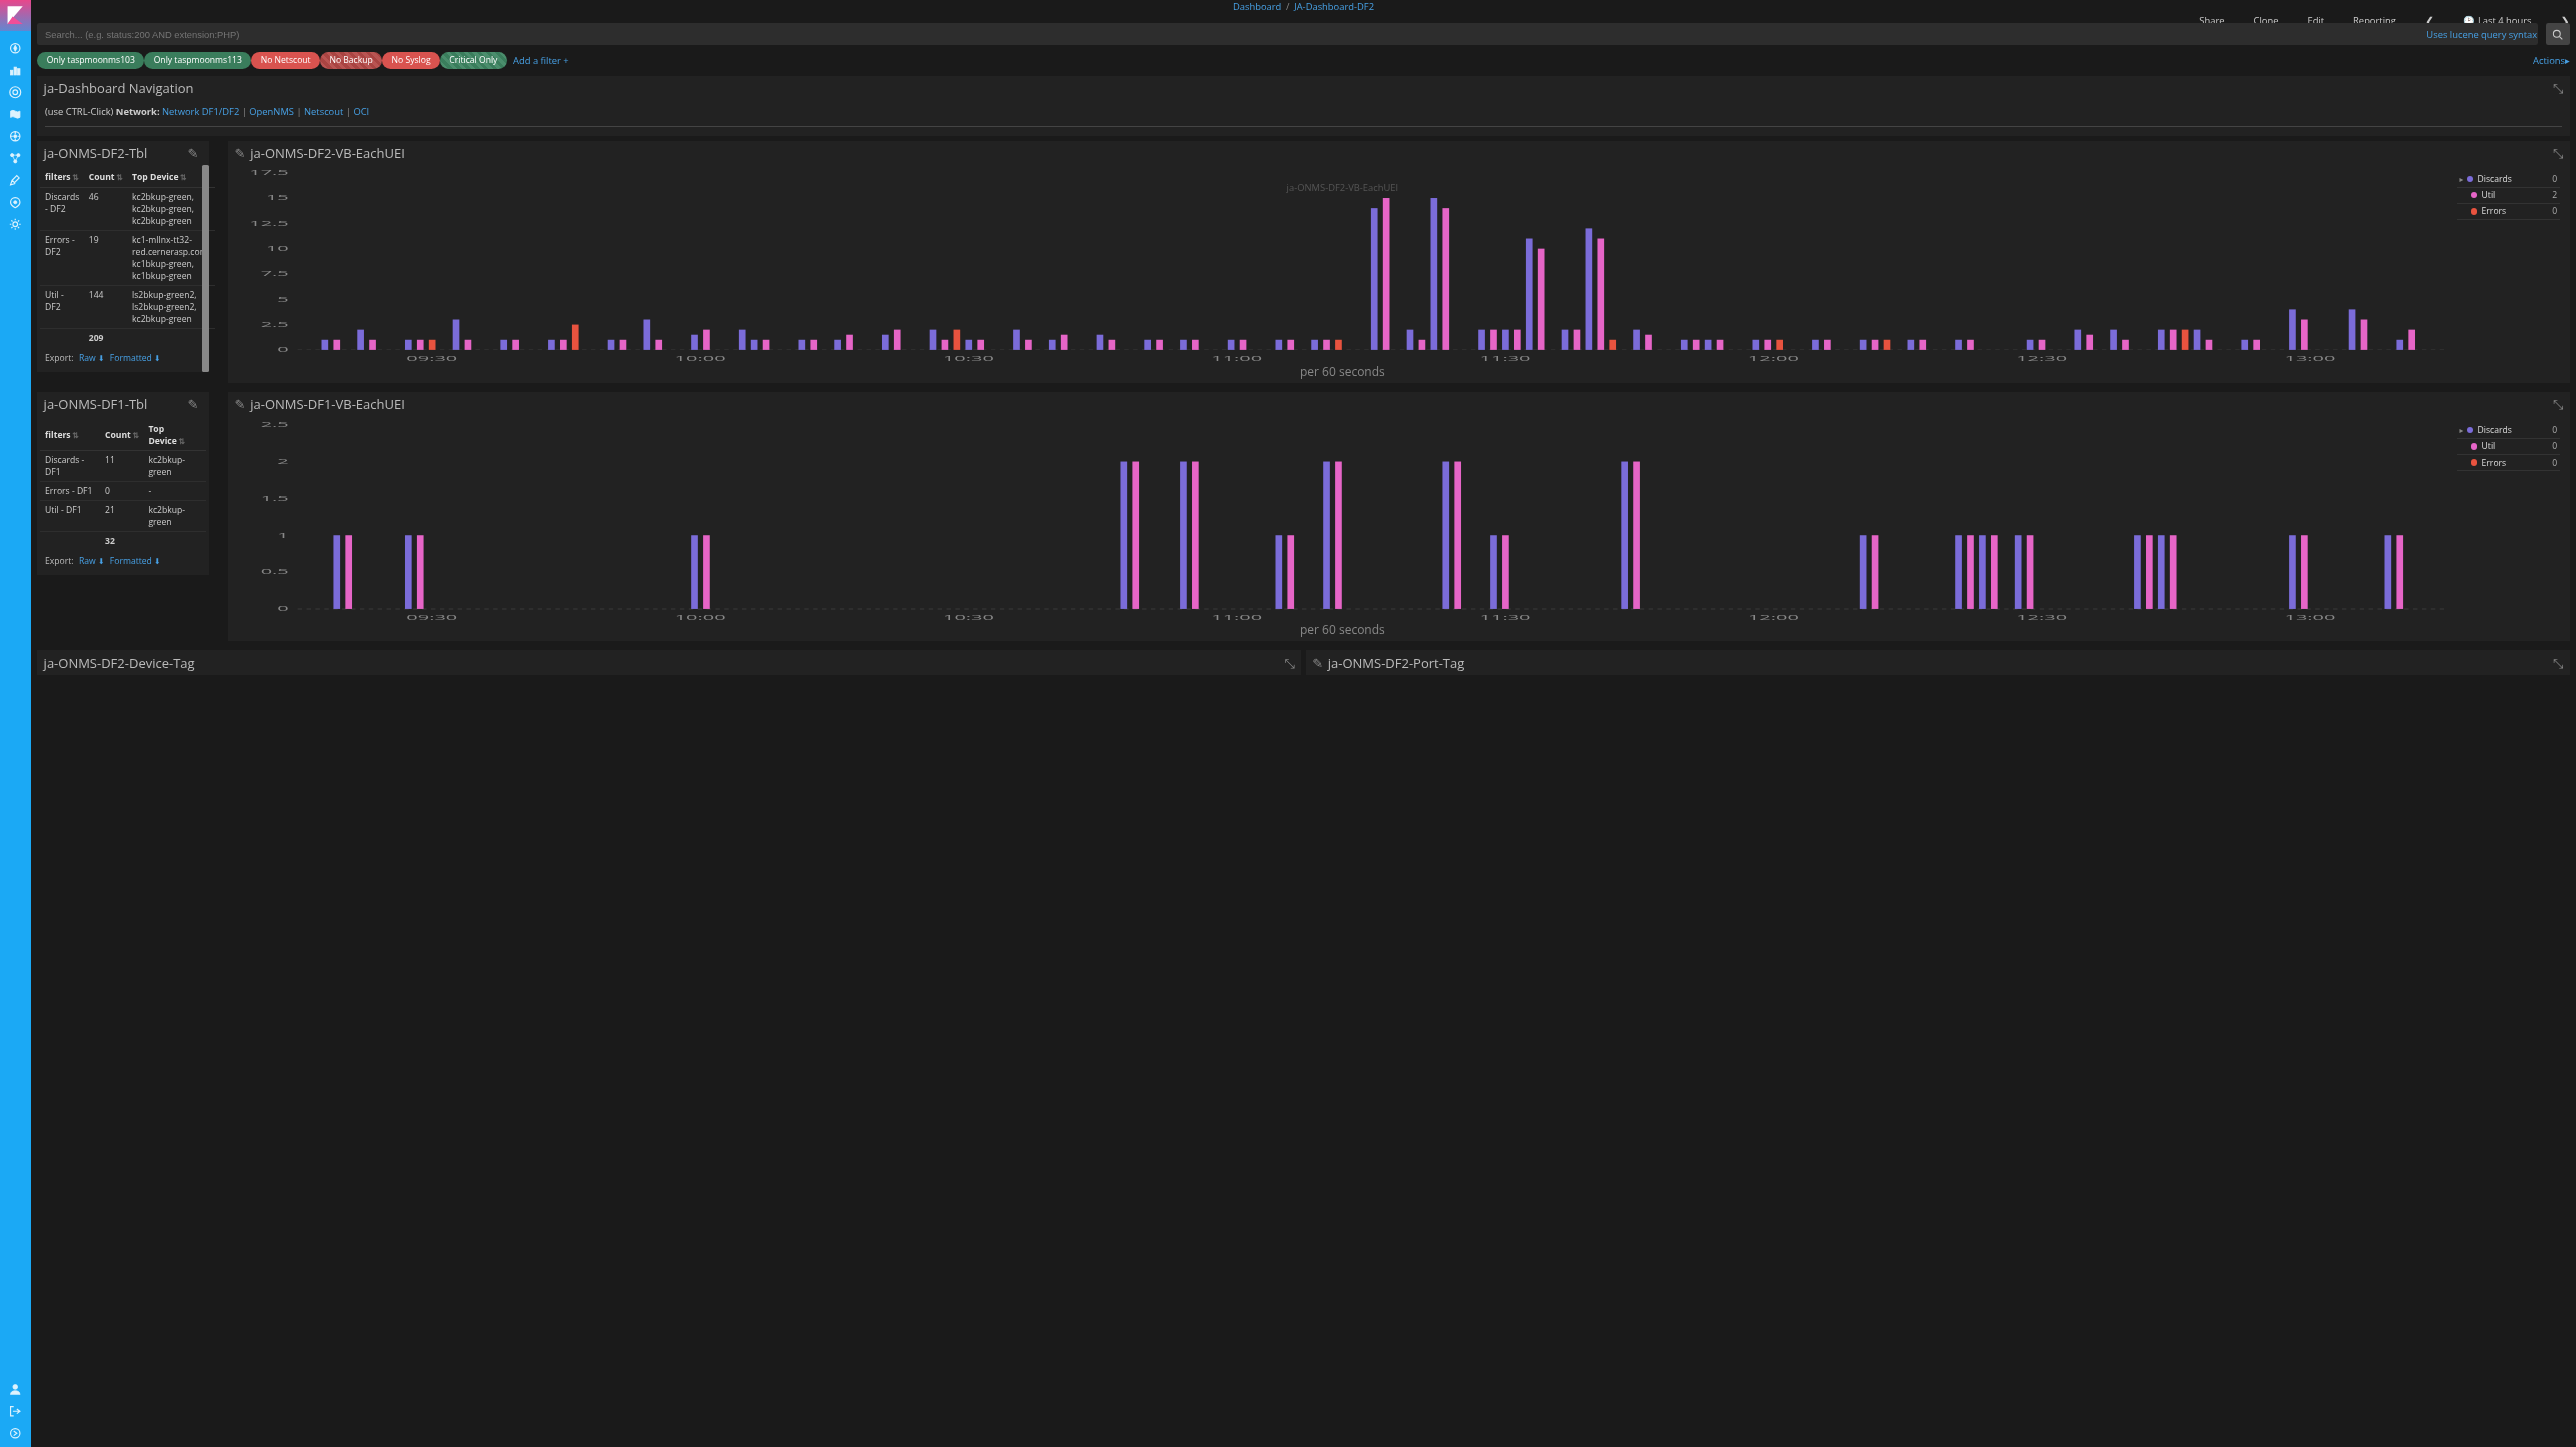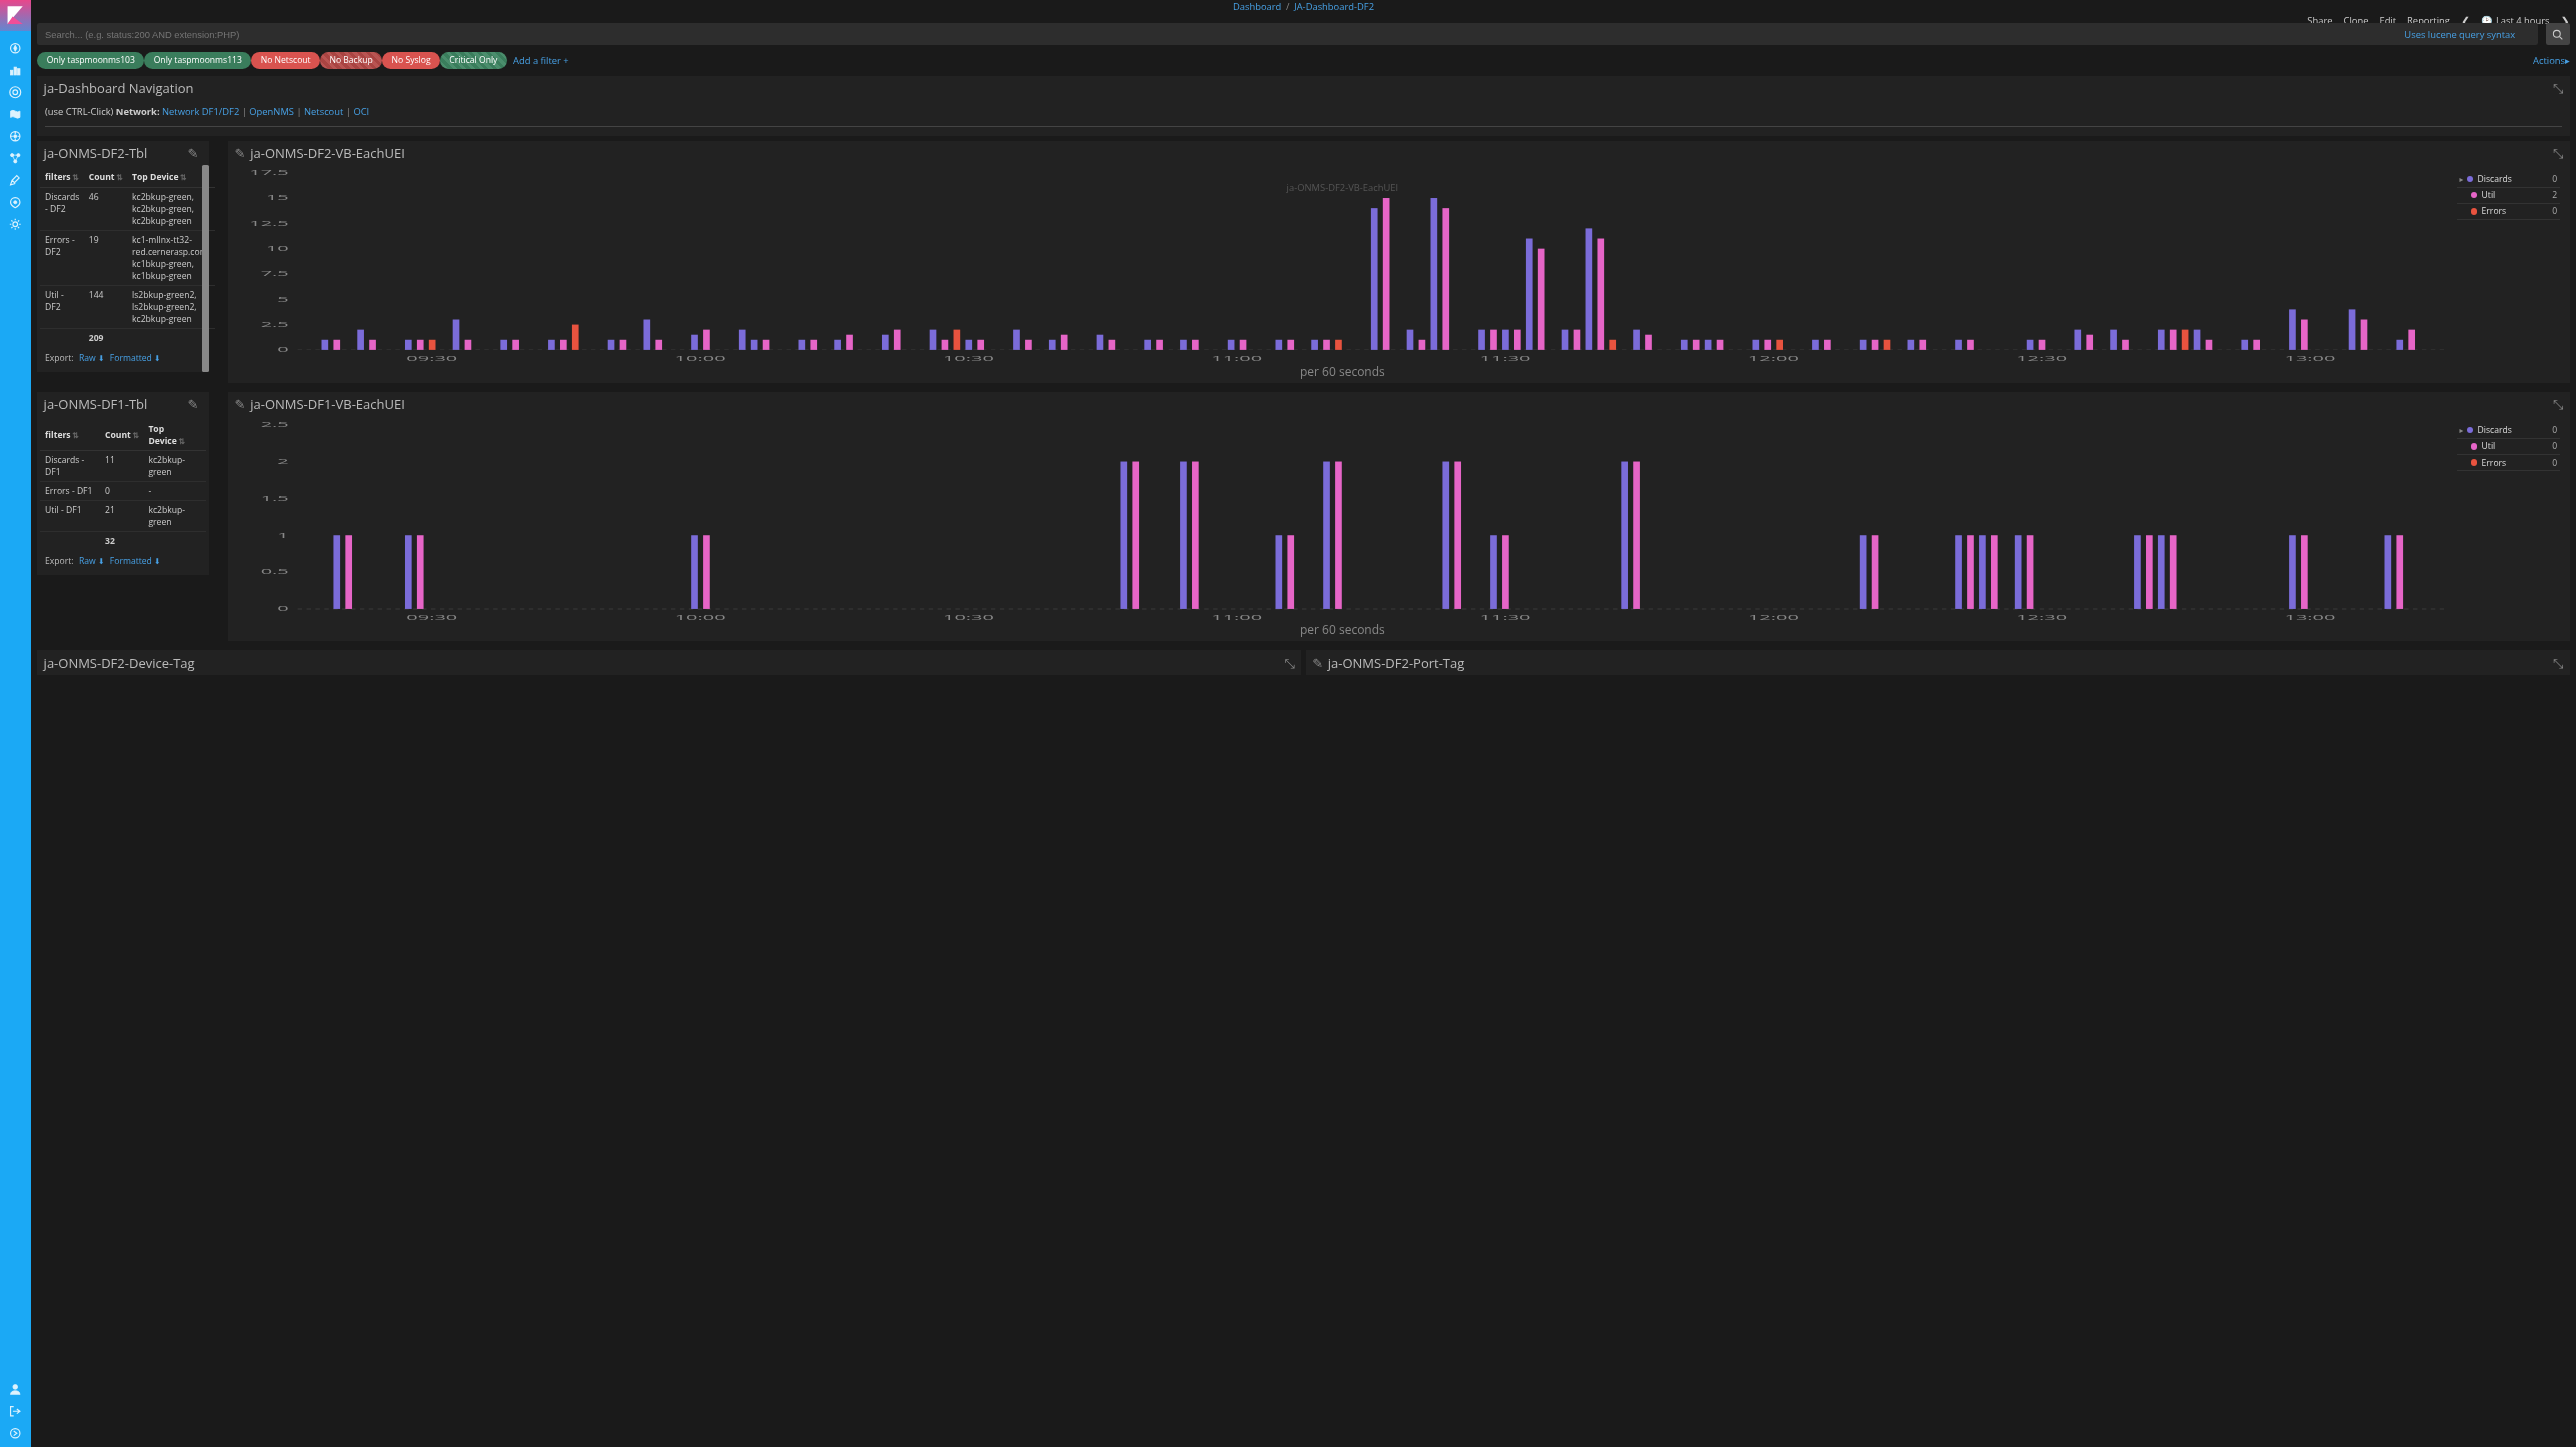--- a/index.html
+++ b/index.html
@@ -10,28 +10,28 @@
 .logo svg { width:20.3px; height:20.3px; }
 .sidenav-items { background:#1ba9f5; flex:1; display:flex; flex-direction:column; align-items:center; padding-top:6.3px; width:100%; }
 .sidenav-bottom { background:#1ba9f5; display:flex; flex-direction:column; align-items:center; padding-bottom:3.1px; width:100%; }
 .nav-icon { width:31px; height:22px; display:flex; align-items:center; justify-content:center; cursor:pointer; color:#fff; opacity:.85; }
 .nav-icon svg { width:12.5px; height:12.5px; fill:currentColor; stroke:currentColor; }
 .main { flex:1; display:flex; flex-direction:column; min-width:0; }
 .topbar { height:20.3px; display:flex; align-items:center; padding:0 6.3px;flex-direction:column; }
 .breadcrumb { display:flex; gap:4.7px; align-items:center; color:#47a0e4; }
 .breadcrumb span.sep { color:#888; }
 .breadcrumb a { color:#47a0e4; text-decoration:none; cursor:pointer; }
-.topbar-right { margin-left:auto; display:flex; align-items:center; gap:11px; color:#ccc; }
+.topbar-right { margin-left:auto; display:flex; align-items:center; gap:29px; color:#ccc; }
 .topbar-right .tb-item { cursor:pointer; }
 .chev { cursor:pointer; color:#ccc; font-size:11px; }
 .time-picker { display:flex; align-items:center; gap:3.1px; cursor:pointer; }
 .searchbar-row { display:flex; align-items:center; padding:3.1px 6.3px; gap:8px; }
 .searchbar { flex:1; background:#2d2d2d; border:none; height:22px; padding:0 7.8px; color:#999; font-size:9.4px; border-radius:2.3px; position:relative; }
 .searchbar input { background:transparent; border:none; width:70%; height:100%; color:#ddd; outline:none; font-size:9.4px; }
-.lucene-hint { position:absolute; right:23px; top:4.7px; color:#47a0e4; font-size:9.4px; }
+.lucene-hint { position:absolute; right:1px; top:4.7px; color:#47a0e4; font-size:9.4px; }
 .search-btn { width:23.5px; height:22px; background:#444; border:none; border-radius:2.3px; color:#ccc; cursor:pointer; display:flex; align-items:center; justify-content:center; }
 .filter-row { display:flex; align-items:center; padding:3.1px 6.3px; gap:0; flex-wrap:wrap; }
 .filter-pill { height:17px; border-radius:8.6px; padding:0 9.4px; display:flex; align-items:center; font-size:8.6px; color:#fff; cursor:pointer; white-space:nowrap; }
 .pill-green { background:#3a7d5c; }
 .pill-green-dash { background:repeating-linear-gradient(45deg,#3a7d5c,#3a7d5c 3.1px,#4a8d6c 3.1px,#4a8d6c 6.3px); }
 .pill-red { background:#d9534f; }
 .pill-red-dash { background:repeating-linear-gradient(45deg,#a94442,#a94442 3.1px,#b95452 3.1px,#b95452 6.3px); }
 .add-filter { color:#47a0e4; cursor:pointer; padding:0 6.3px; font-size:9.4px; }
 .actions-link { margin-left:auto; color:#47a0e4; cursor:pointer; font-size:9.4px; }
 .dashboard-body { flex:1; overflow:auto; padding:4.7px 6.3px; }

